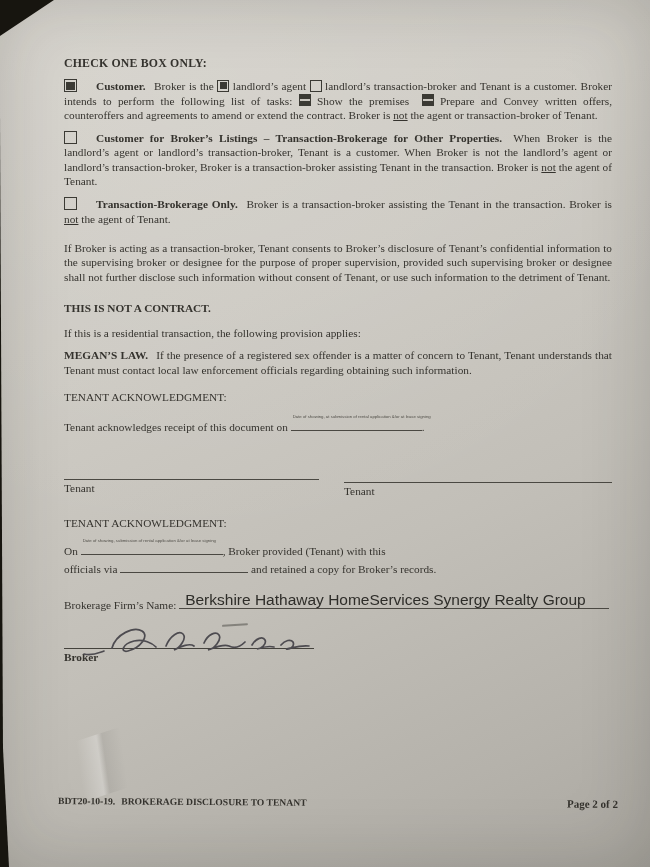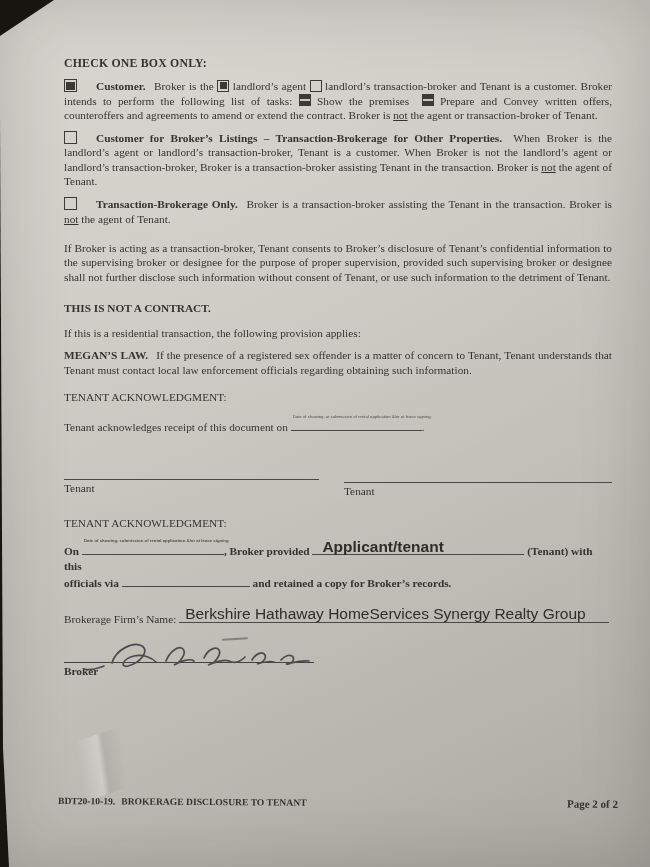--- a/index.html
+++ b/index.html
@@ -64,21 +64,21 @@
   .fill-sans{
     position:absolute; left:10px; bottom:0px;
     font-family:"Liberation Sans", sans-serif;
     font-size:15.5px; color:#2e2d29; white-space:nowrap;
   }
   .sig-row{ display:flex; justify-content:space-between; margin-top:30px; text-align:left;}
   .sig-col{ width:255px; }
   .sig-col.right{ width:268px; margin-top:3px;}
   .sig-line{ border-bottom:1.2px solid #4a4842; height:14px; }
   .sig-label{ font-size:11.3px; margin-top:1px; }
-  .ba-line{ text-align:left; margin-bottom:1px;font-weight:bold; }
+  .ba-line{ text-align:left; margin-bottom:1px; }
   .firm-row{ text-align:left; margin-top:13px; white-space:nowrap;}
   .firm-blank{
     display:inline-block; position:relative;
     border-bottom:1.2px solid #4a4842; height:19px; vertical-align:baseline;
   }
   .firm-text{
     position:absolute; left:6px; bottom:1px;
     font-family:"Liberation Sans", sans-serif;
     font-size:15.5px; color:#2e2d29; white-space:nowrap;
   }
@@ -132,21 +132,21 @@
         <div class="sig-label">Tenant</div>
       </div>
       <div class="sig-col right">
         <div class="sig-line"></div>
         <div class="sig-label">Tenant</div>
       </div>
     </div>
 
     <p class="heading-line" style="margin-top:18px; margin-bottom:12px;">TENANT ACKNOWLEDGMENT:</p>
 
-    <p class="ba-line"><span>On</span> <span class="blank" style="width:142px;"><span class="hint">Date of showing, submission of rental application &amp;/or at lease signing</span></span><span>, Broker provided</span> <span class="blank" style="width:212px;"><span class="fill-sans">Applicant/tenant</span></span> <span>(Tenant) with this</span></p>
+    <p class="ba-line"><span>On</span> <span class="blank" style="width:142px;"><span class="hint">Date of showing, submission of rental application &amp;/or at lease signing</span></span><span>, Broker provided</span>  <span>(Tenant) with this</span></p>
 
     <p class="ba-line"><span>officials via</span> <span class="blank" style="width:128px;"></span> <span>and retained a copy for Broker’s records.</span></p>
 
     <p class="firm-row"><span>Brokerage Firm’s Name:</span> <span class="firm-blank" style="width:430px;"><span class="firm-text">Berkshire Hathaway HomeServices Synergy Realty Group</span></span></p>
 
     <div class="broker-sig-wrap">
       <div class="pen-dash"></div>
       <svg class="broker-sig-svg" width="230" height="42" viewBox="0 0 230 42">
         <path d="M2,36 C10,38 16,35 22,33
                  M30,30 C34,16 52,8 60,13 C68,18 58,30 46,33 C38,35 40,26 52,23 C62,21 70,25 74,29

